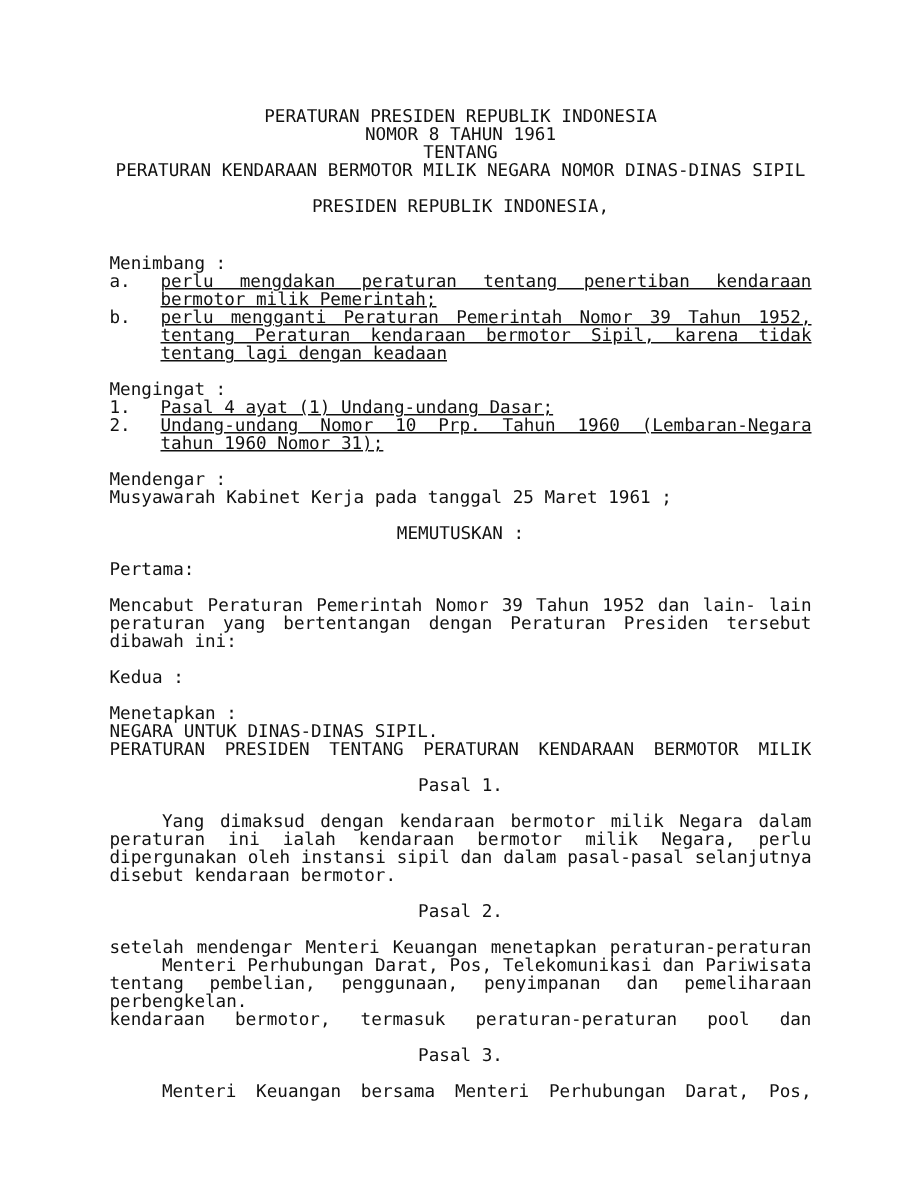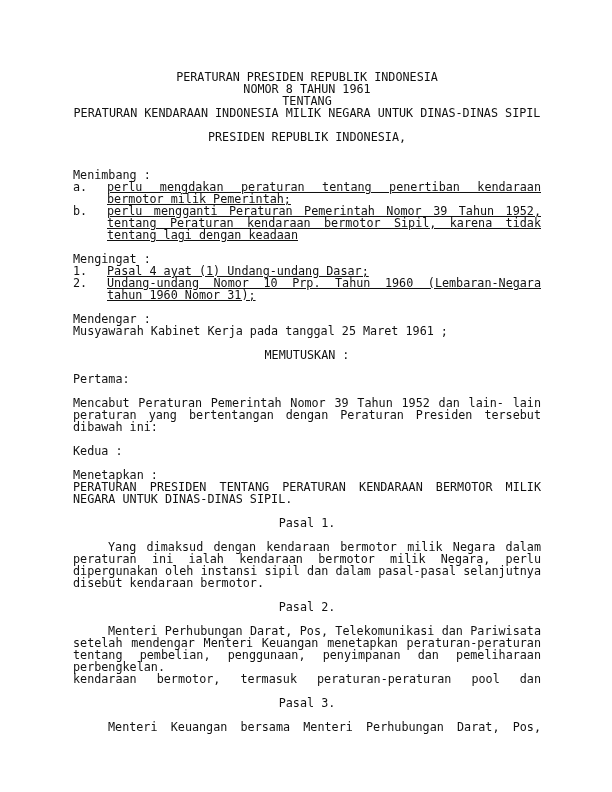--- a/index.html
+++ b/index.html
@@ -59,21 +59,21 @@
 </head>
 <body>
 
 <div class="page">
   <div class="content">
 
     <div>
       <div class="ln c">PERATURAN PRESIDEN REPUBLIK INDONESIA</div>
       <div class="ln c">NOMOR 8 TAHUN 1961</div>
       <div class="ln c">TENTANG</div>
-      <div class="ln c">PERATURAN KENDARAAN INDONESIA MILIK NEGARA UNTUK DINAS-DINAS SIPIL</div>
+      <div class="ln c">PERATURAN KENDARAAN BERMOTOR MILIK NEGARA NOMOR DINAS-DINAS SIPIL</div>
     </div>
     <div class="blank"></div>
     <div class="ln c">PRESIDEN REPUBLIK INDONESIA,</div>
     <div class="blank"></div>
     <div class="spacer14"></div>
 
     <div>
       <div class="ln">Menimbang :</div>
       <div class="item">
         <span class="marker">a.</span>
@@ -119,40 +119,40 @@
       <div class="ln j">peraturan yang bertentangan dengan Peraturan Presiden tersebut</div>
       <div class="ln">dibawah ini:</div>
     </div>
     <div class="blank"></div>
 
     <div class="ln">Kedua :</div>
     <div class="blank"></div>
 
     <div>
       <div class="ln">Menetapkan :</div>
+      <div class="ln">NEGARA UNTUK DINAS-DINAS SIPIL.</div>
       <div class="ln j">PERATURAN PRESIDEN TENTANG PERATURAN KENDARAAN BERMOTOR MILIK</div>
-      <div class="ln">NEGARA UNTUK DINAS-DINAS SIPIL.</div>
     </div>
     <div class="blank"></div>
 
     <div>
       <div class="ln c">Pasal 1.</div>
       <div class="blank"></div>
       <div class="ln j indent">Yang dimaksud dengan kendaraan bermotor milik Negara dalam</div>
       <div class="ln j">peraturan ini ialah kendaraan bermotor milik Negara, perlu</div>
       <div class="ln j">dipergunakan oleh instansi sipil dan dalam pasal-pasal selanjutnya</div>
       <div class="ln">disebut kendaraan bermotor.</div>
     </div>
     <div class="blank"></div>
 
     <div>
       <div class="ln c">Pasal 2.</div>
       <div class="blank"></div>
+      <div class="ln j">setelah mendengar Menteri Keuangan menetapkan peraturan-peraturan</div>
       <div class="ln j indent">Menteri Perhubungan Darat, Pos, Telekomunikasi dan Pariwisata</div>
-      <div class="ln j">setelah mendengar Menteri Keuangan menetapkan peraturan-peraturan</div>
       <div class="ln j">tentang pembelian, penggunaan, penyimpanan dan pemeliharaan</div>
       <div class="ln">perbengkelan.</div>
       <div class="ln j">kendaraan bermotor, termasuk peraturan-peraturan pool dan</div>
     </div>
     <div class="blank"></div>
 
     <div>
       <div class="ln c">Pasal 3.</div>
       <div class="blank"></div>
       <div class="ln j indent">Menteri Keuangan bersama Menteri Perhubungan Darat, Pos,</div>

